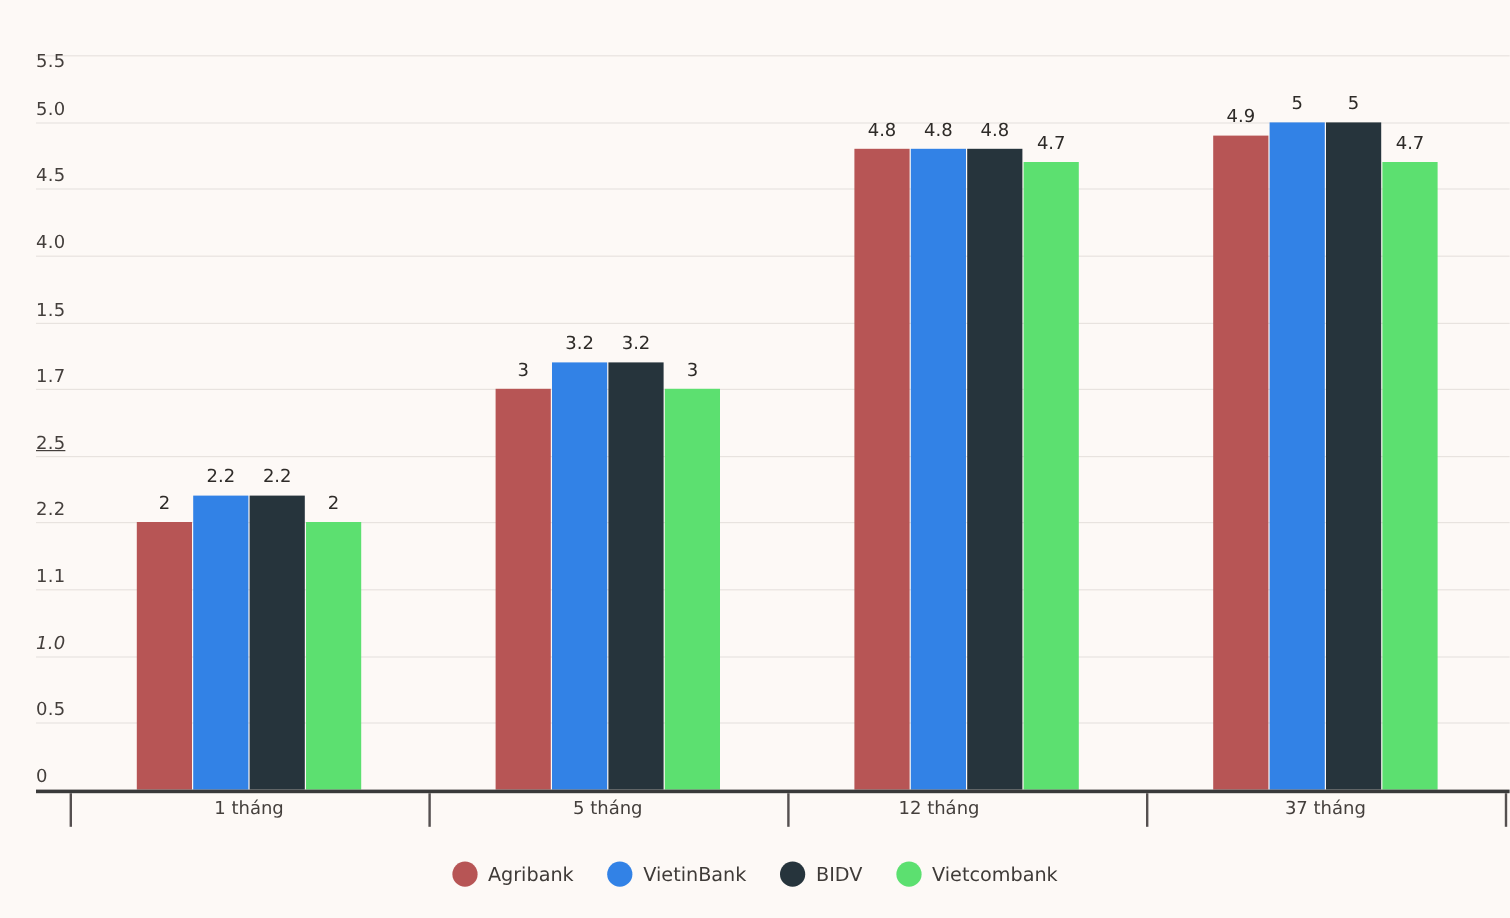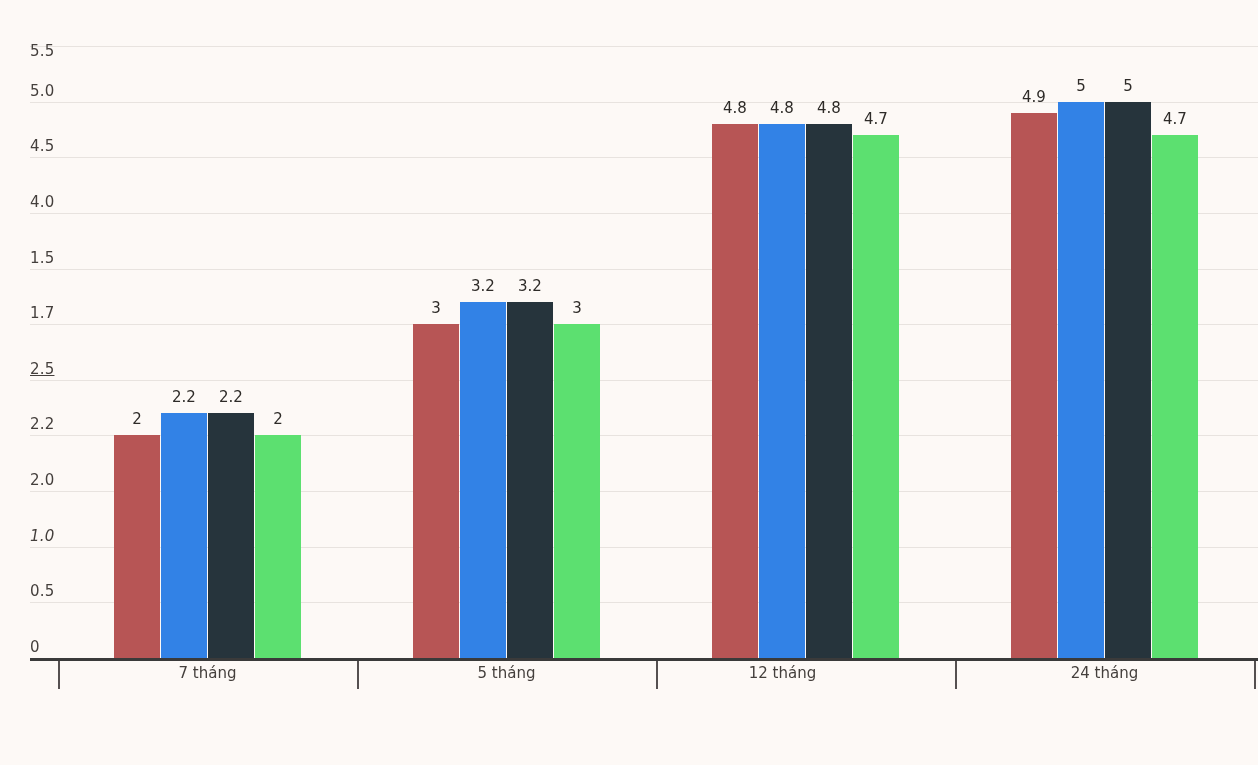--- a/index.html
+++ b/index.html
@@ -151,21 +151,21 @@
 <div id="chart-root">
 
   <div class="plot-area">
     <div class="gridlines" id="gridlines">
         <div class="ytick-label" style="top: 640px;">0</div>
         <div class="gridline" style="top: 602.364px;"></div>
         <div class="ytick-label" style="top: 584.364px;">0.5</div>
         <div class="gridline" style="top: 546.727px;"></div>
         <div class="ytick-label" style="top: 528.727px; font-style: italic;">1.0</div>
         <div class="gridline" style="top: 491.091px;"></div>
-        <div class="ytick-label" style="top: 473.091px;">2.0</div>
+        <div class="ytick-label" style="top: 473.091px;">1.1</div>
         <div class="gridline" style="top: 435.455px;"></div>
         <div class="ytick-label" style="top: 417.455px;">2.2</div>
         <div class="gridline" style="top: 379.818px;"></div>
         <div class="ytick-label" style="top: 361.818px; text-decoration: underline;">2.5</div>
         <div class="gridline" style="top: 324.182px;"></div>
         <div class="ytick-label" style="top: 306.182px;">1.7</div>
         <div class="gridline" style="top: 268.545px;"></div>
         <div class="ytick-label" style="top: 250.545px;">1.5</div>
         <div class="gridline" style="top: 212.909px;"></div>
         <div class="ytick-label" style="top: 194.909px;">4.0</div>
@@ -254,20 +254,38 @@
 
   <div class="x-axis-line"></div>
   <div id="x-axis-ticks">
       <div class="x-tick" style="left: 58px;"></div>
       <div class="x-tick" style="left: 357px;"></div>
       <div class="x-tick" style="left: 656px;"></div>
       <div class="x-tick" style="left: 955px;"></div>
       <div class="x-tick" style="left: 1254px;"></div>
     </div>
   <div id="category-labels">
-      <div class="cat-label" style="left: 58px; width: 299px;">7 tháng</div>
+      <div class="cat-label" style="left: 58px; width: 299px;">1 tháng</div>
       <div class="cat-label" style="left: 357px; width: 299px;">5 tháng</div>
       <div class="cat-label" style="left: 656px; width: 253px;">12 tháng</div>
-      <div class="cat-label" style="left: 955px; width: 299px;">24 tháng</div>
+      <div class="cat-label" style="left: 955px; width: 299px;">37 tháng</div>
     </div>
 
+  <div class="legend" id="legend">
+      <div class="legend-item">
+        <span class="legend-dot" style="background: rgb(183, 85, 85);"></span>
+        <span class="legend-text">Agribank</span>
+      </div>
+      <div class="legend-item">
+        <span class="legend-dot" style="background: rgb(50, 130, 230);"></span>
+        <span class="legend-text">VietinBank</span>
+      </div>
+      <div class="legend-item">
+        <span class="legend-dot" style="background: rgb(38, 52, 60);"></span>
+        <span class="legend-text">BIDV</span>
+      </div>
+      <div class="legend-item">
+        <span class="legend-dot" style="background: rgb(92, 224, 112);"></span>
+        <span class="legend-text">Vietcombank</span>
+      </div>
+    </div>
 
 </div>
 
 </body></html>

